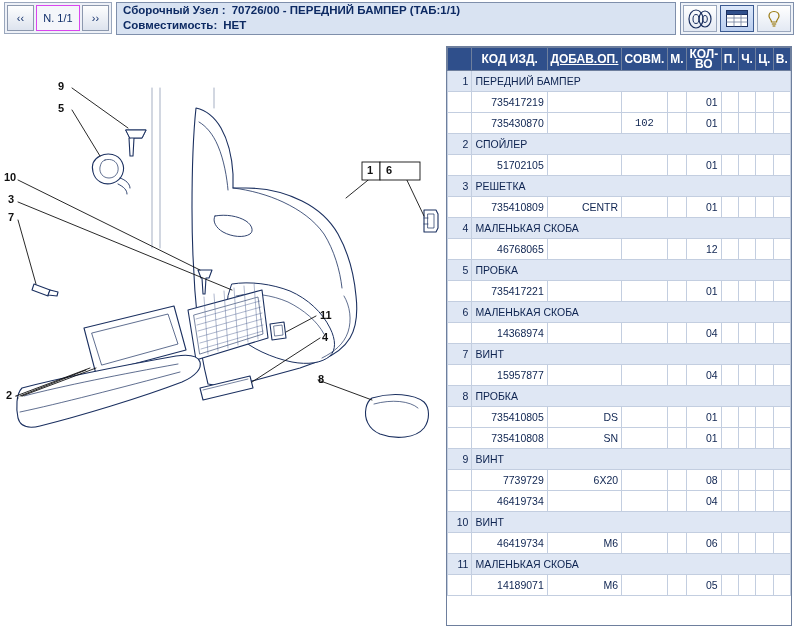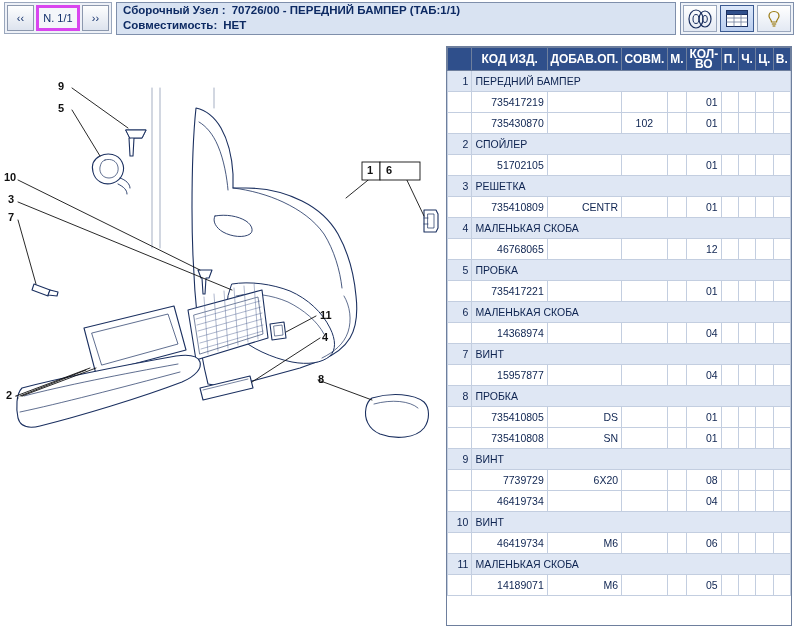--- a/index.html
+++ b/index.html
@@ -38,21 +38,21 @@
     color: #12306b;
     font-size: 11px;
     display: flex; align-items: center; justify-content: center;
     cursor: pointer;
   }
   .nav-page {
     flex: 1; height: 26px;
     display: flex; align-items: center; justify-content: center;
     font-size: 11px; color: #12306b;
     background: #f4f6fa;
-    border: 3px solid #d946ef;
+    border: 1px solid #d946ef;
   }
 
   .titlebox {
     position: absolute; left: 116px; top: 2px;
     width: 560px; height: 33px;
     background: #d9e3f2;
     border: 1px solid #7f8fab;
     padding: 0 6px;
   }
   .titlerow {
@@ -140,26 +140,26 @@
     width: 24px;
     padding-right: 3px;
   }
   tr.item td.num { width: 24px; }
   td.code {
     text-align: right;
     width: 74px;
     padding-right: 5px;
   }
   td.addop { width: 56px; text-align: right; }
-  td.sovm  { width: 38px; text-align: center; }
+  td.sovm  { width: 38px; text-align: center; font-family: Liberation Mono, monospace; }
   td.m     { width: 19px; }
   td.kol   { width: 34px; text-align: right; padding-left: 6px; }
   td.p, td.ch, td.c, td.v { width: 17px; }
   th.colcode { width: 74px; }
-  th.coladd  { width: 56px; }
+  th.coladd  { width: 56px; text-decoration: underline; }
   th.colsovm { width: 38px; }
   th.colm    { width: 19px; }
   th.colkol  { width: 34px; margin-left: 17px; }
   th.colsm   { width: 17px; }
   th.colnum  { width: 24px; background: #2f4f8b; }
 </style>
 </head>
 <body>
 
 <div id="app">

